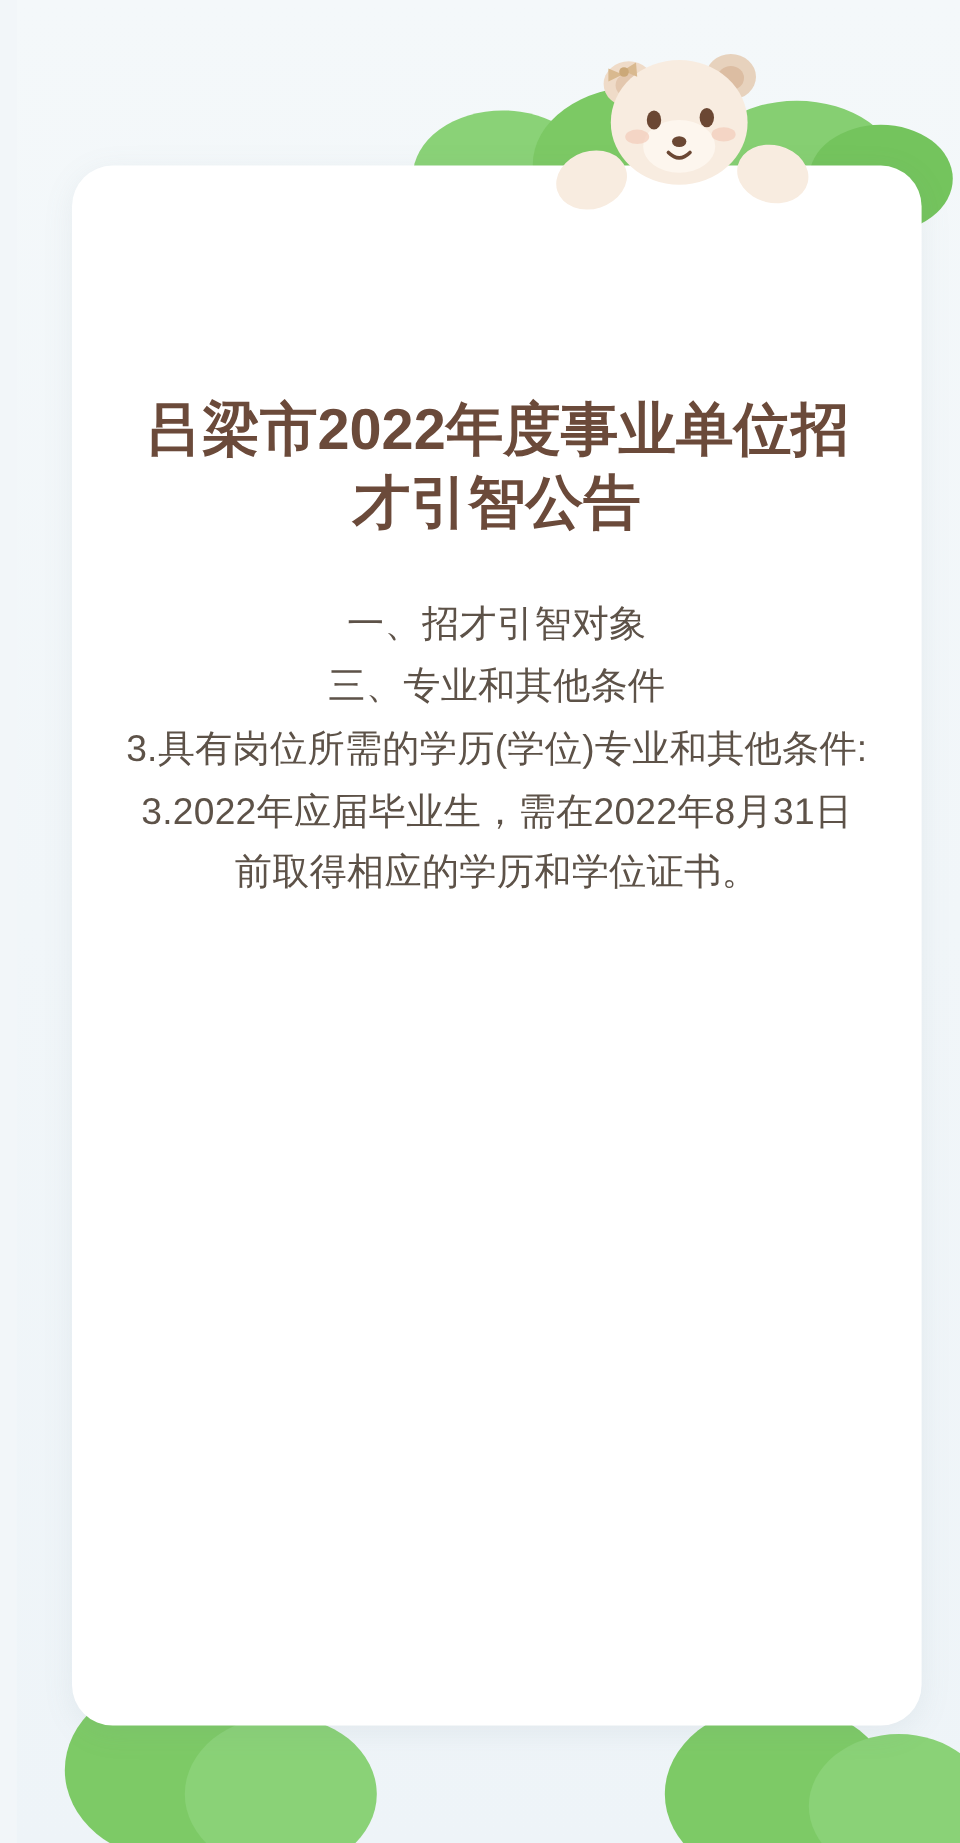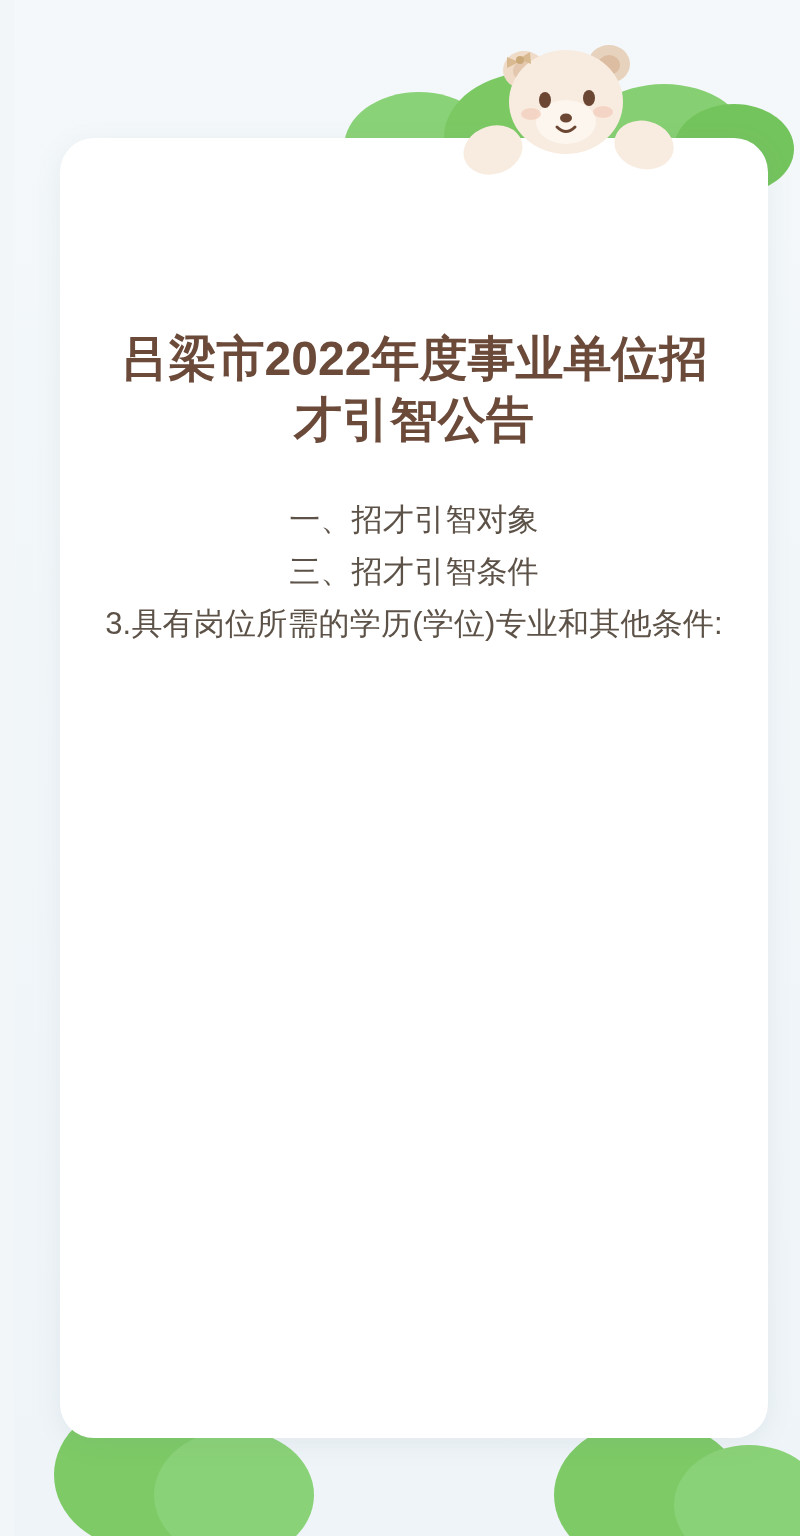--- a/index.html
+++ b/index.html
@@ -171,22 +171,23 @@
     <circle cx="68" cy="30" r="4" fill="#cba878"></circle>
   </svg>
 
   <div class="card">
     <div class="card-inner">
 
       <h1 class="title">吕梁市2022年度事业单位招才引智公告</h1>
 
       <div class="body-block">
         <p class="para">一、招才引智对象</p>
-        <p class="para">三、招才引智条件</p>
+        <p class="para">三、专业和其他条件</p>
         <p class="para">3.具有岗位所需的学历(学位)专业和其他条件:</p>
+        <p class="para">3.2022年应届毕业生，需在2022年8月31日前取得相应的学历和学位证书。</p>
       </div>
 
     </div>
   </div>
 
   <div class="bush bush-bot-left"></div>
   <div class="bush bush-bot-left2"></div>
   <div class="bush bush-bot-right"></div>
   <div class="bush bush-bot-right2"></div>
 

